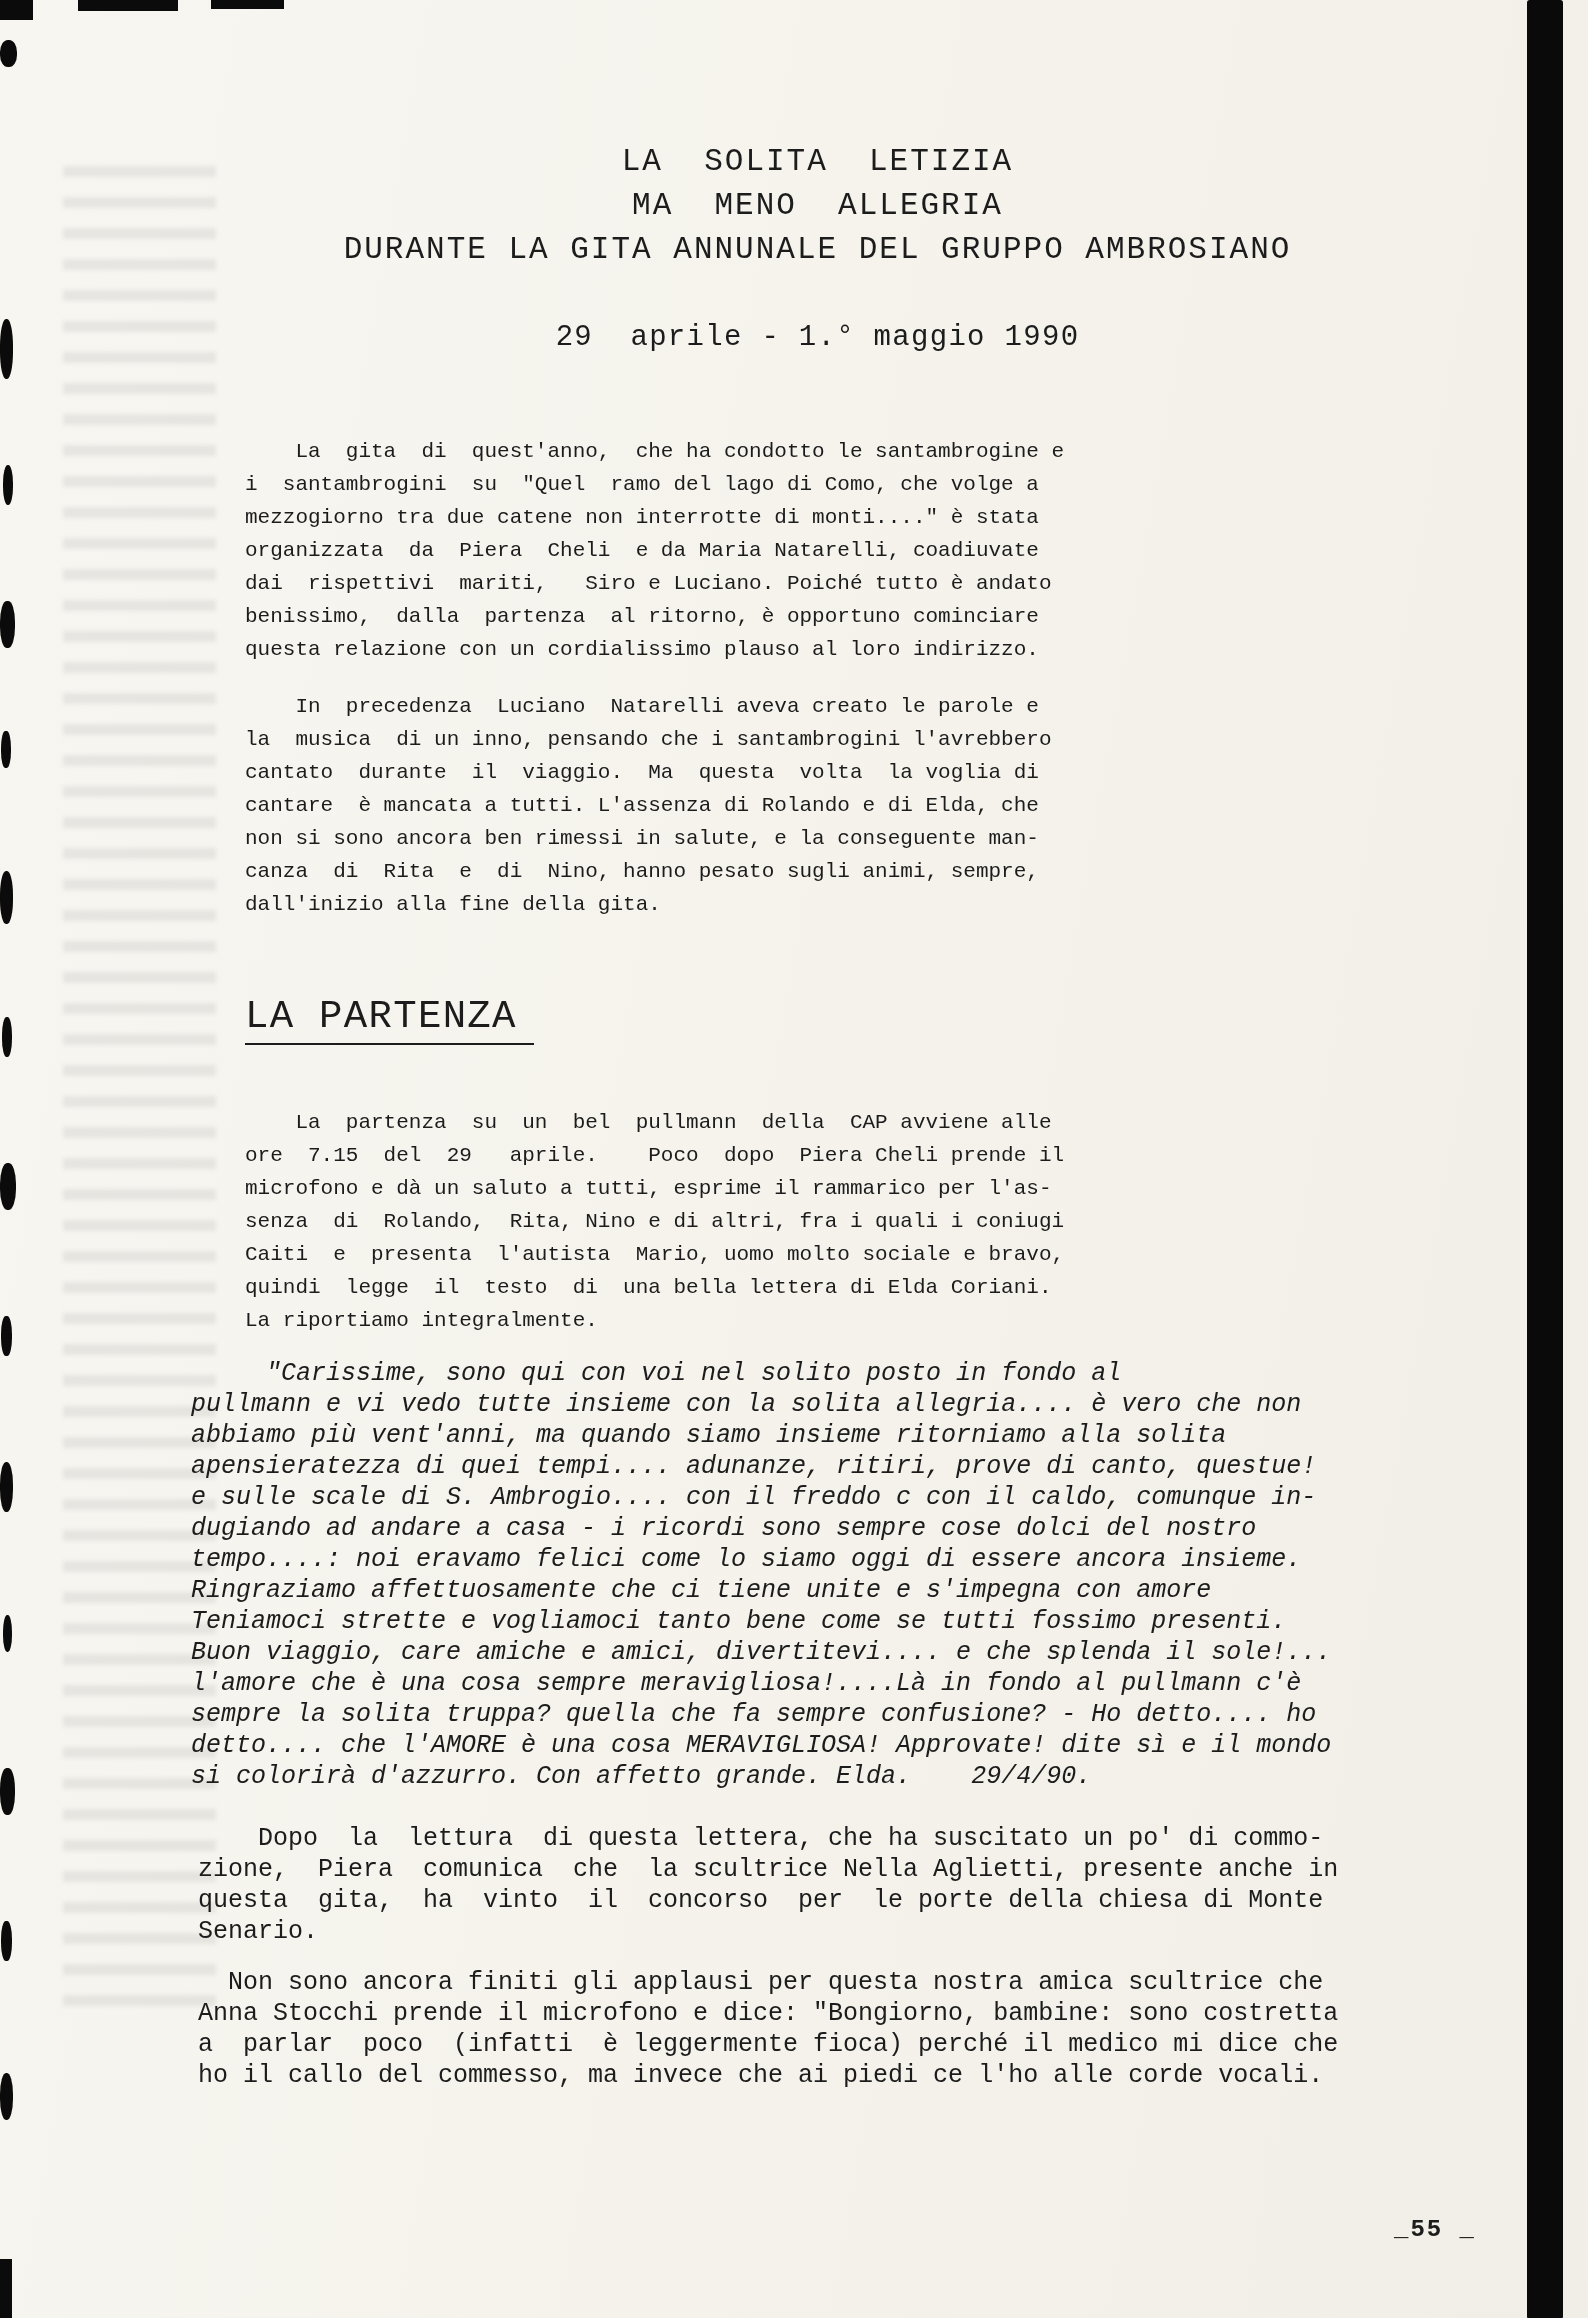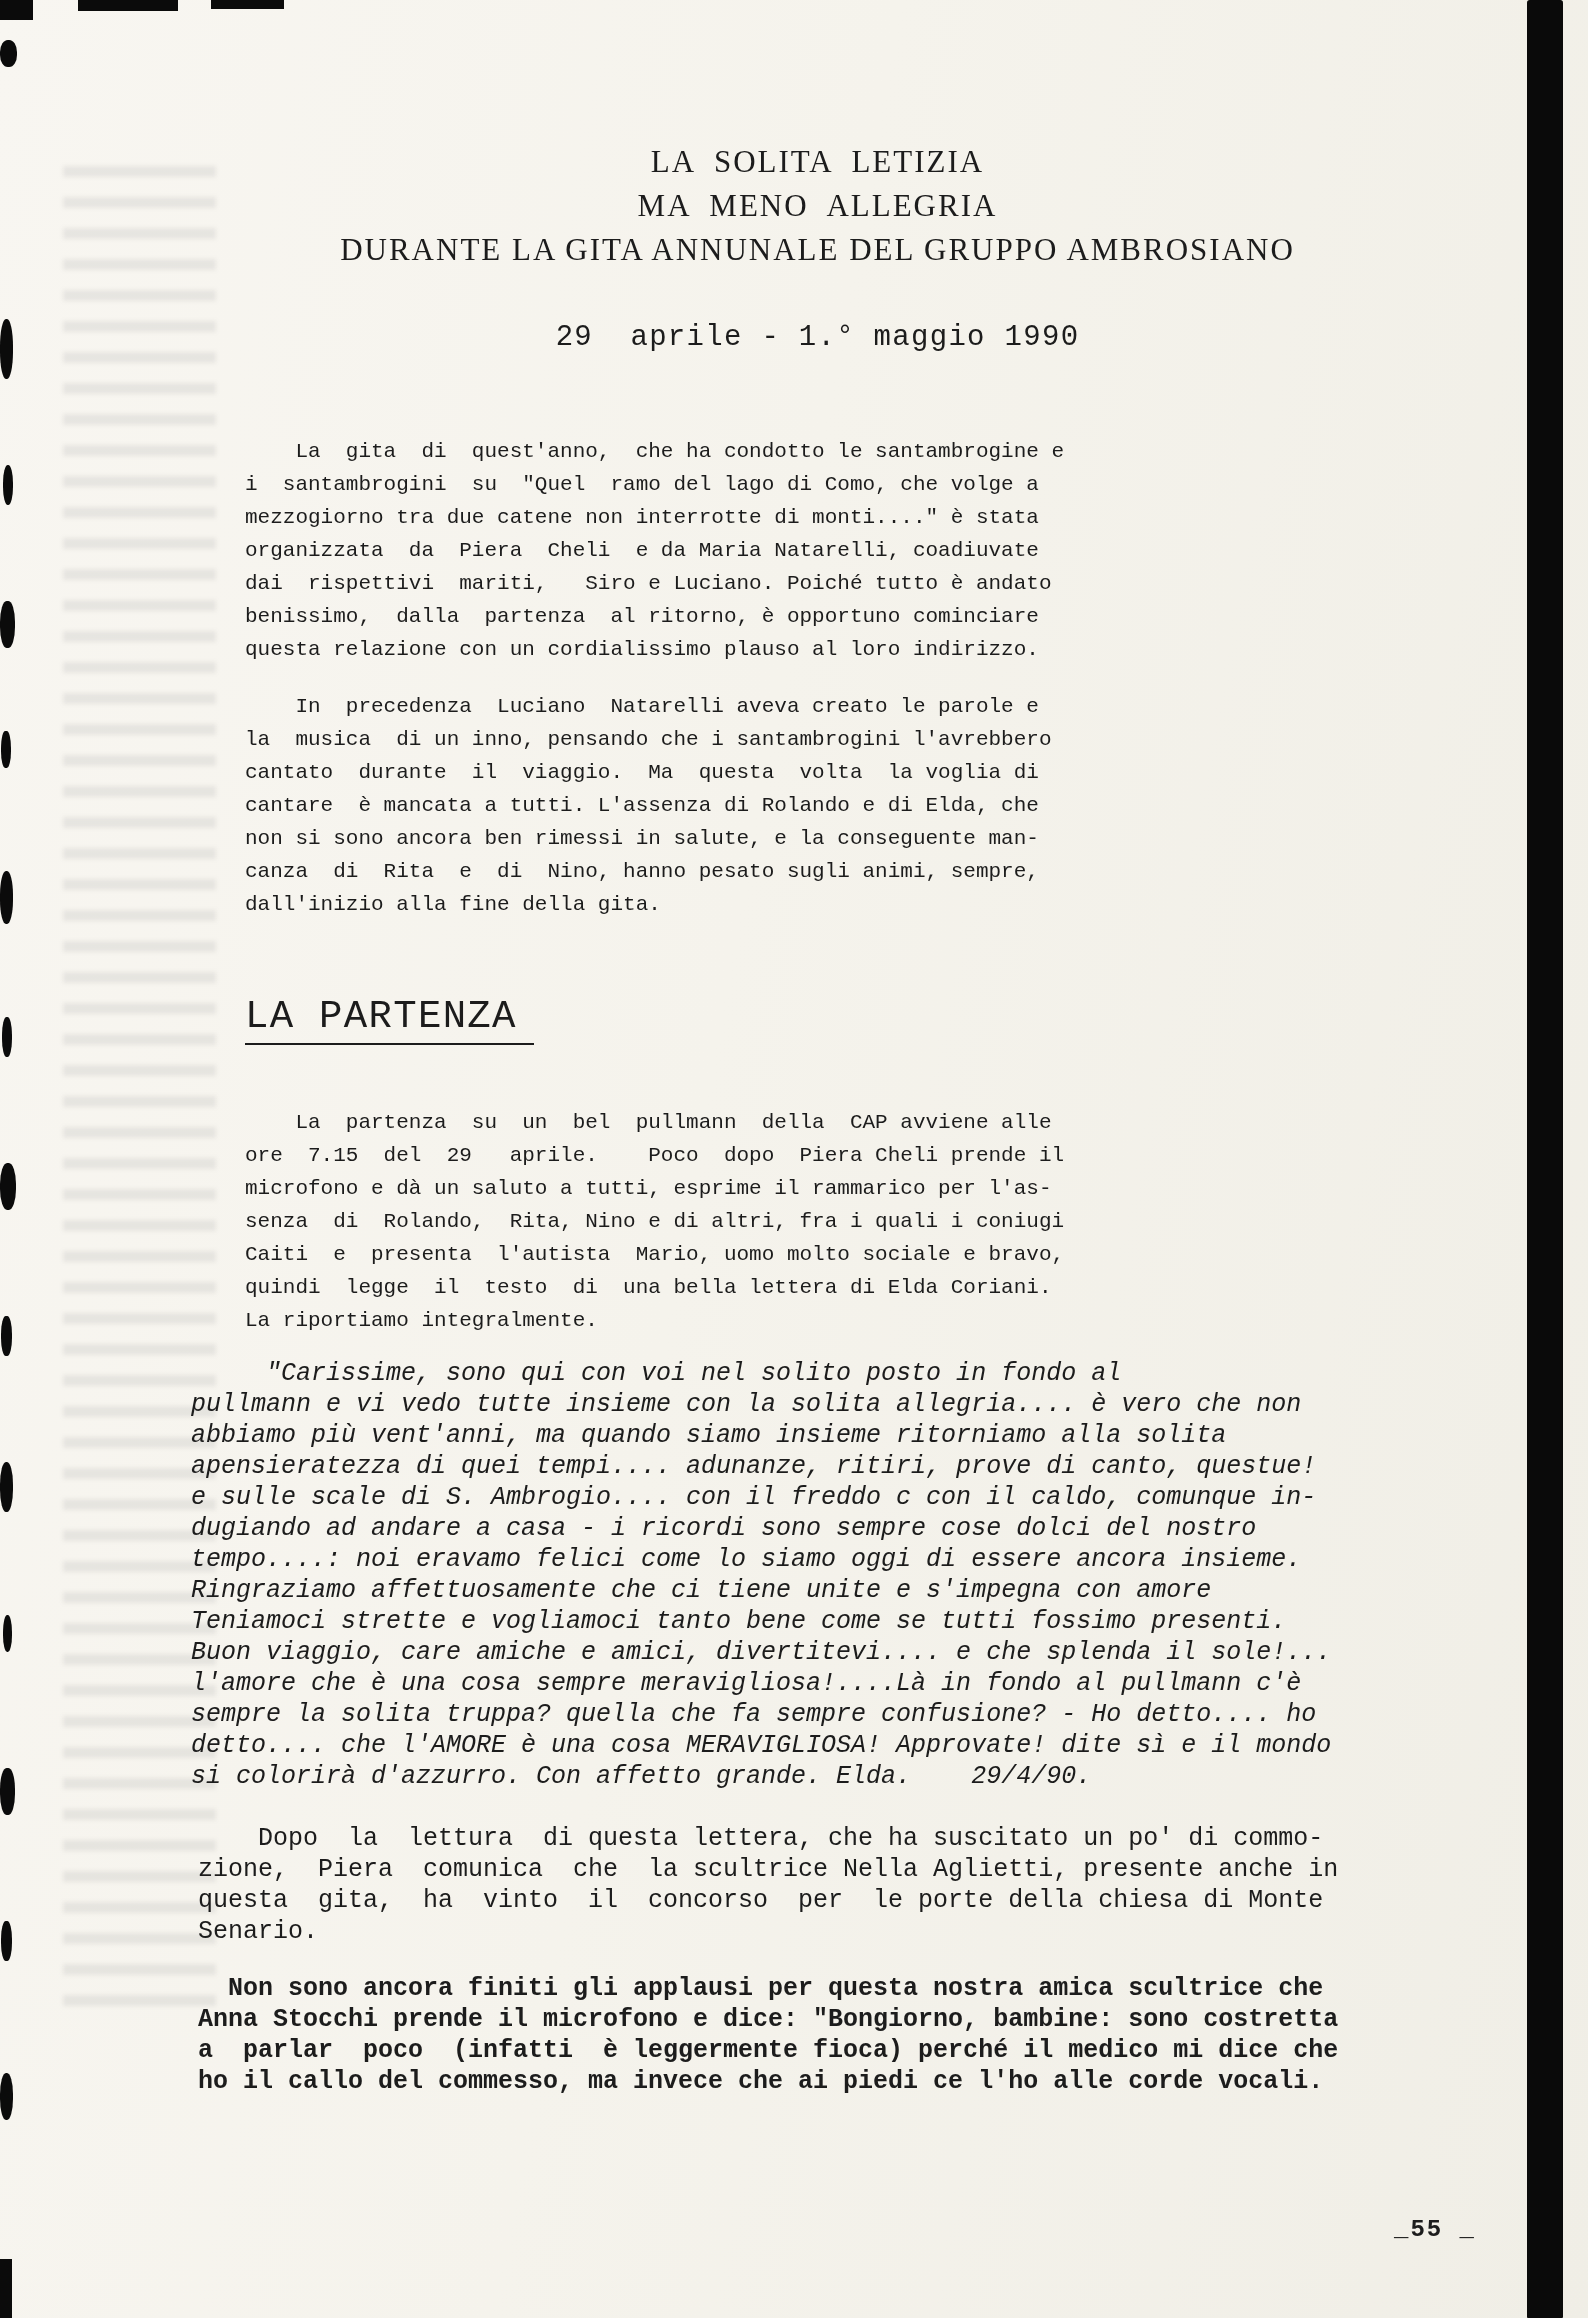--- a/index.html
+++ b/index.html
@@ -20,35 +20,35 @@
     filter:blur(2px);
   }
   .artifact{position:absolute;background:#0b0b0b;border-radius:45%;}
   .rightbar{
     position:absolute;top:0;right:26px;width:36px;height:2319px;
     background:#0a0a0a;border-radius:2.7px;
   }
   .content{position:absolute;left:245px;top:140px;width:1145px;}
   .tline{white-space:pre;}
   .title{font-size:31px;line-height:44px;letter-spacing:2px;}
-  .title .tline{text-align:center;font-family:Liberation Serif, serif;}
+  .title .tline{text-align:center;}
   .date{margin-top:49px;font-size:29px;text-align:center;letter-spacing:1.3px;}
   .para{font-size:21px;line-height:33px;}
   .p1{margin-top:81px;}
   .p2{margin-top:24px;}
   .heading{margin-top:74px;font-size:39px;letter-spacing:1.3px;}
   .heading .hd-text{display:inline-block;border-bottom:2.7px solid #1c1c1c;padding:0 17.3px 4px 0;}
   .p3{margin-top:61px;}
   .letter{
     margin-top:21px;margin-left:-54px;width:1206px;
     font-style:italic;font-size:25px;line-height:31px;
   }
   .closing{margin-left:-47px;width:1200px;font-size:25px;line-height:31px;}
   .c1{margin-top:31px;}
-  .c2{margin-top:26px;font-weight:bold;}
+  .c2{margin-top:20px;}
   .pagenum{
     position:absolute;right:113px;bottom:76px;
     font-size:24px;font-weight:bold;letter-spacing:2px;white-space:pre;
   }
 </style>
 </head>
 <body>
 
 <div class="page">
 

